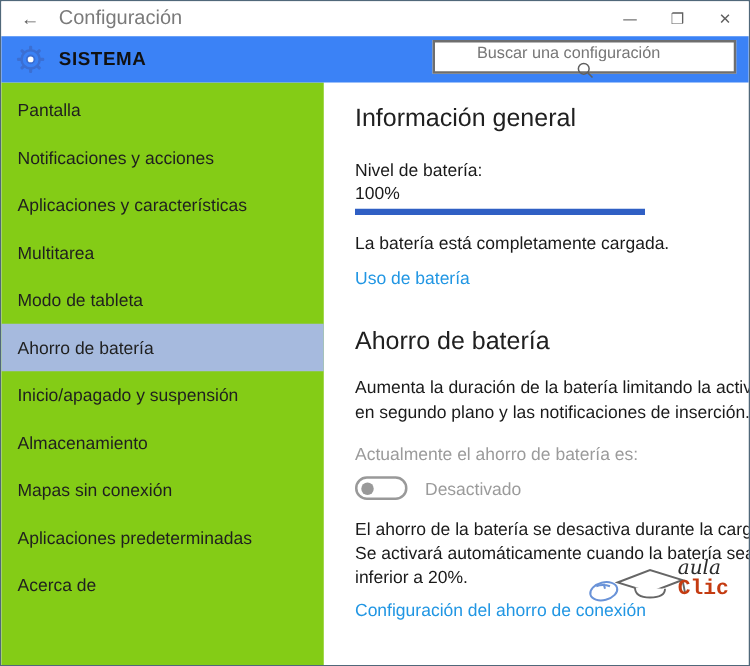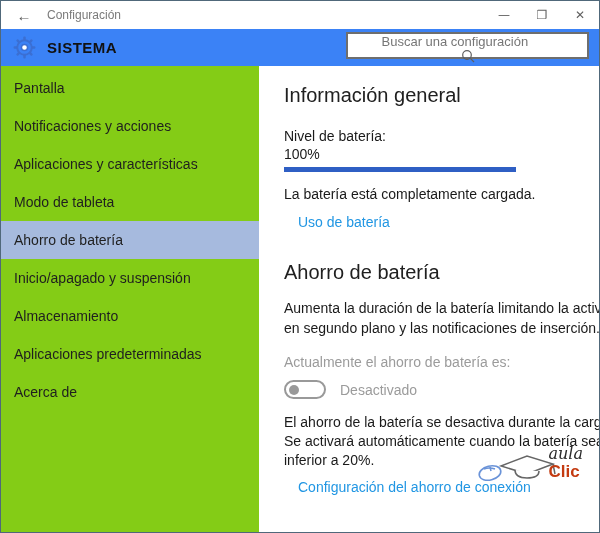--- a/index.html
+++ b/index.html
@@ -6,21 +6,21 @@
   *{box-sizing:border-box;}
   .window{
     position:relative;width:600px;height:533px;background:#ffffff;
     border:1px solid #50687a;overflow:hidden;
     font-family:"Liberation Sans",sans-serif;color:#1a1a1a;
   }
   
   .titlebar{height:28px;display:flex;align-items:center;background:#fff;}
   .back-btn{width:34px;height:28px;border:none;background:transparent;color:#5a5a5a;
     font-size:15px;cursor:pointer;padding:0;margin-left:6px;}
-  .win-title{font-size:12px;color:#7a7a7a;margin-left:6px;flex:1;}
+  .win-title{font-size:16px;color:#7a7a7a;margin-left:6px;flex:1;}
   .win-controls{display:flex;height:28px;}
   .win-controls button{width:38px;height:28px;border:none;background:transparent;
     color:#5f5f5f;font-size:12px;padding:0;cursor:pointer;font-family:"DejaVu Sans",sans-serif;}
   
   .header{height:37px;display:flex;align-items:center;position:relative;background:#3b82f6;}
   .gear{margin-left:12px;display:flex;align-items:center;}
   .app-title{font-size:15px;font-weight:bold;letter-spacing:.5px;margin-left:11px;color:#111;}
   .searchbox{position:absolute;right:10px;top:3px;width:243px;height:27px;
     border:2px solid #6e6e6e;background:#fff;display:flex;align-items:center;flex-direction:column;}
   .searchbox input{flex:1;border:none;outline:none;font-size:13px;color:#333;
@@ -33,39 +33,39 @@
   .side-item{height:38px;display:flex;align-items:center;padding-left:13px;
     font-size:14px;color:#1f1f1f;cursor:pointer;}
   .side-item.selected{background:#a6bade;}
   .content{flex:1;padding:18px 0 0 25px;}
   .content h1{font-size:20px;font-weight:400;color:#202020;margin:0;}
   .batt-label{font-size:14px;line-height:18px;margin-top:20px;}
   .batt-value{font-size:14px;line-height:18px;}
   .progress{width:232px;height:5px;background:#cdd8ea;margin-top:4px;}
   .progress .fill{height:5px;background:#2f5fc4;}
   .status{font-size:14px;margin:14px 0 0 0;}
-  a.link{display:inline-block;font-size:14px;color:#2196e3;text-decoration:none;cursor:pointer;margin-left:14px;}
+  a.link{display:inline-block;font-size:14px;color:#2196e3;text-decoration:none;cursor:pointer;}
   .link1{margin-top:12px;}
   .h2{margin-top:30px !important;}
   .desc{font-size:14px;line-height:20px;width:345px;margin:14px 0 0 0;}
   .graytxt{color:#9b9b9b;}
   .cur-label{font-size:14px;margin:16px 0 0 0;}
   .toggle-row{display:flex;align-items:center;margin-top:10px;}
   .toggle{width:42px;height:19px;border:2px solid #999;border-radius:10px;
     position:relative;background:#fff;cursor:pointer;}
   .toggle .knob{position:absolute;left:3px;top:2.5px;width:10px;height:10px;
     border-radius:50%;background:#999;}
   .toggle-state{font-size:14px;margin-left:14px;}
   .note{font-size:14px;line-height:19px;width:348px;margin:14px 0 0 0;}
   .link2{margin-top:9px;}
   
   .logo{position:absolute;right:16px;top:441px;display:flex;align-items:flex-start;}
   .logo-text{display:flex;flex-direction:column;line-height:1;margin-left:-14px;margin-top:4px;}
   .logo-aula{font-family:"DejaVu Serif",serif;font-style:italic;font-size:16px;color:#2b2b2b;}
-  .logo-clic{font-family:Liberation Sans, sans-serif;font-weight:bold;font-size:17px;color:#c43b11;margin-top:1px;}
+  .logo-clic{font-family:Liberation Mono, monospace;font-weight:bold;font-size:17px;color:#c43b11;margin-top:1px;}
 </style>
 </head>
 <body>
 
 <div class="window">
 
   <div class="titlebar">
     <button class="back-btn">←</button>
     <span class="win-title">Configuración</span>
     <div class="win-controls">
@@ -102,24 +102,26 @@
         </svg>
       </span>
     </div>
   </div>
 
   <div class="bodyrow">
     <nav class="sidebar" id="sidebar">
         <div class="side-item">Pantalla</div>
         <div class="side-item">Notificaciones y acciones</div>
         <div class="side-item">Aplicaciones y características</div>
+        <div class="side-item">Multitarea</div>
         <div class="side-item">Modo de tableta</div>
         <div class="side-item selected">Ahorro de batería</div>
         <div class="side-item">Inicio/apagado y suspensión</div>
         <div class="side-item">Almacenamiento</div>
+        <div class="side-item">Mapas sin conexión</div>
         <div class="side-item">Aplicaciones predeterminadas</div>
         <div class="side-item">Acerca de</div>
       </nav>
 
     <main class="content">
       <h1>Información general</h1>
 
       <div class="batt-label">Nivel de batería:</div>
       <div class="batt-value">100%</div>
 

